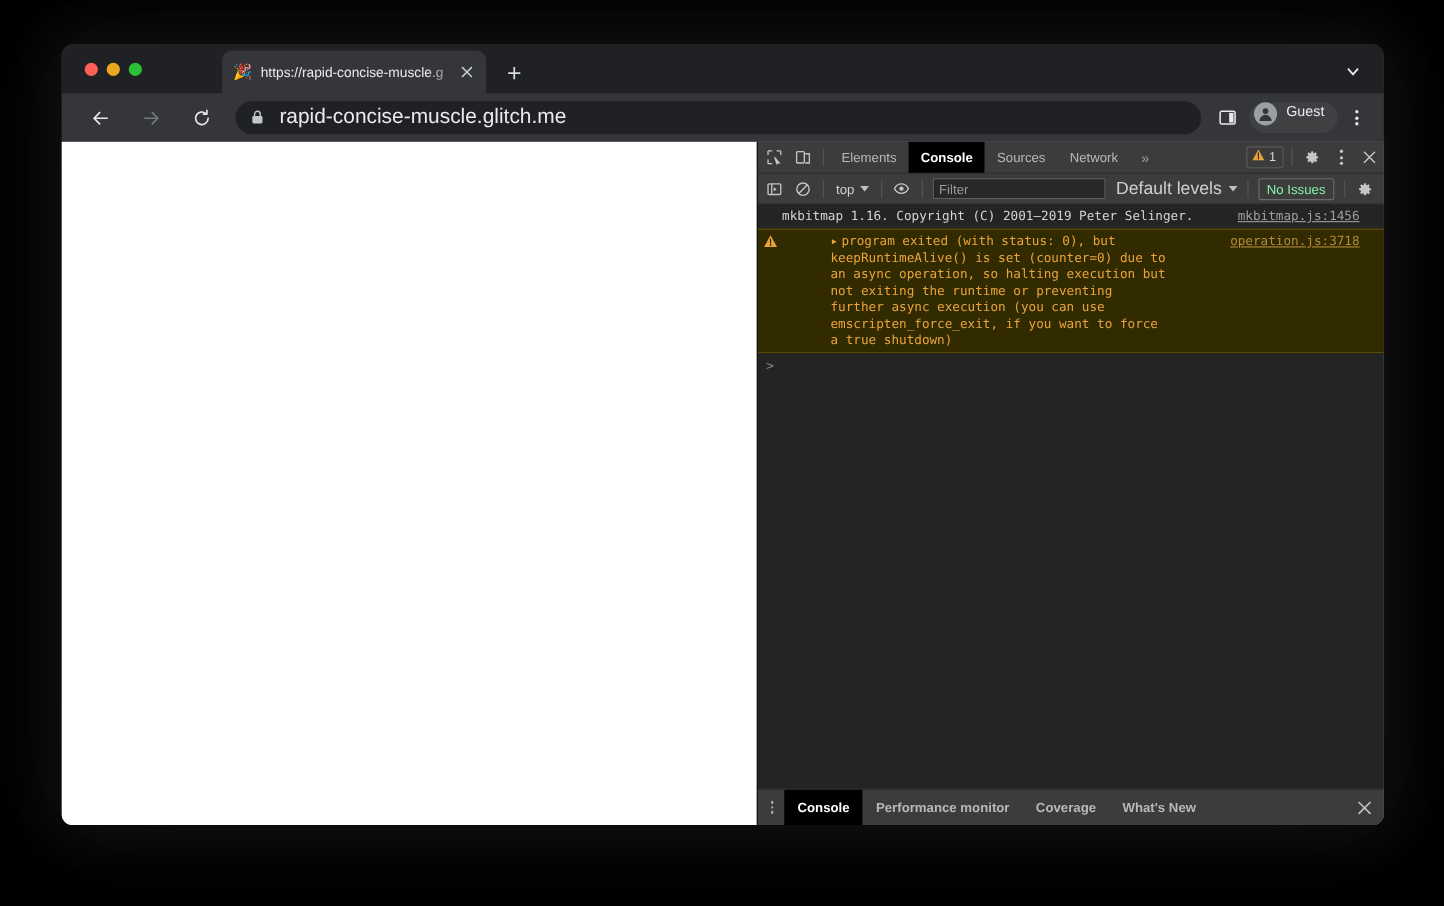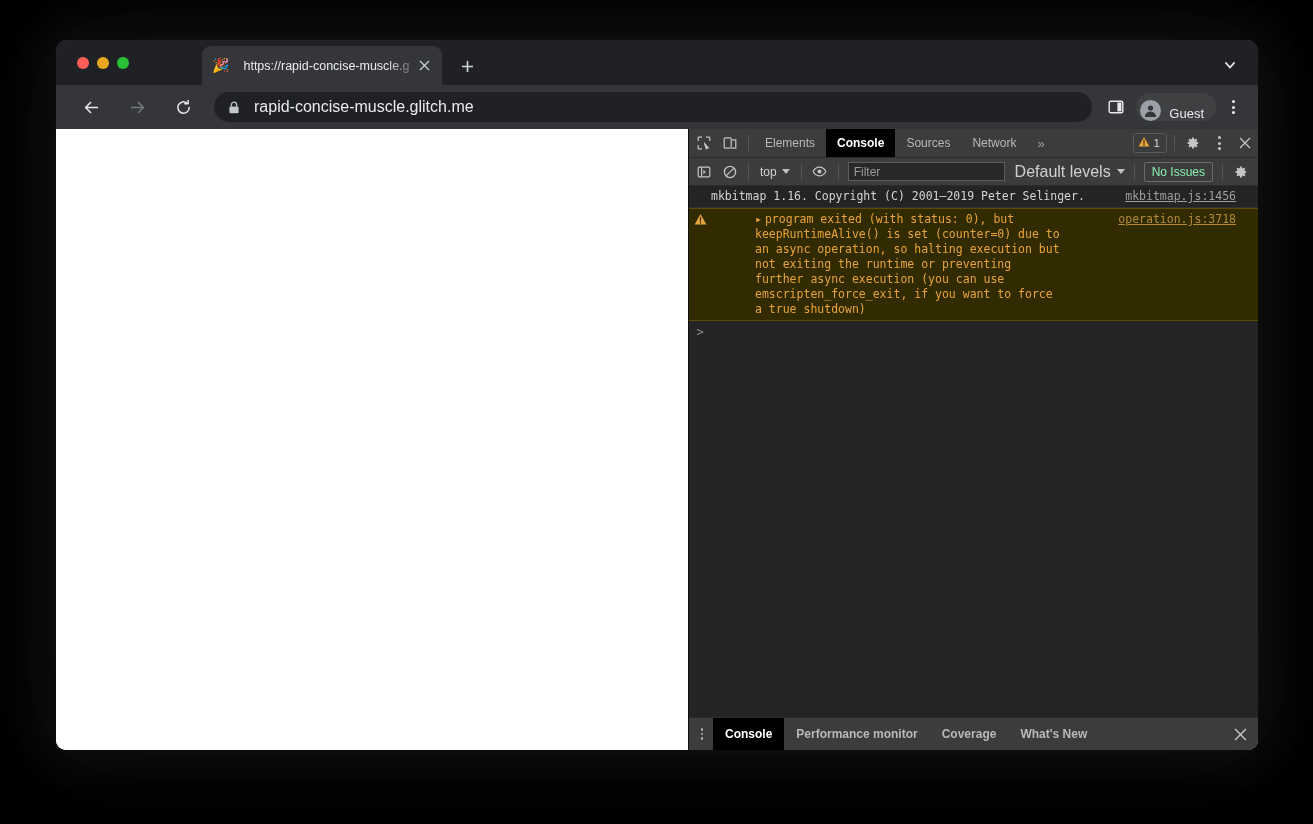--- a/index.html
+++ b/index.html
@@ -75,21 +75,20 @@
     margin-right: 8px;
   }
   .tab-title {
     flex: 1 1 auto;
     color: #e8eaed;
     font-size: 12.5px;
     white-space: nowrap;
     overflow: hidden;
     -webkit-mask-image: linear-gradient(to right, #000 84%, rgba(0,0,0,0.12) 100%);
     mask-image: linear-gradient(to right, #000 84%, rgba(0,0,0,0.12) 100%);
-    text-align: center;
   }
   .tab-close {
     flex: 0 0 auto;
     width: 16px; height: 16px;
     color: #c8ccd0;
     display: flex; align-items: center; justify-content: center;
   }
 
   .new-tab {
     position: absolute;
@@ -145,39 +144,39 @@
     box-sizing: border-box;
   }
   .lock-icon {
     width: 14px; height: 14px;
     margin-right: 12px;
     flex: 0 0 auto;
     color: #c4c7ca;
   }
   .omnibox-url {
     color: #e8eaed;
-    font-size: 16px;
+    font-size: 19px;
     white-space: nowrap;
     overflow: hidden;
   }
 
   .side-panel-btn {
     width: 28px; height: 28px;
     display: flex; align-items: center; justify-content: center;
     color: #e8eaed;
     flex: 0 0 auto;
     margin-right: 6px;
   }
 
   .profile-chip {
     height: 28px;
     background: #3f4042;
     border-radius: 14px;
     display: flex;
-    align-items: flex-end;
+    align-items: flex-start;
     padding: 0 12px 0 4px;
     flex: 0 0 auto;
     margin-right: 4px;
   }
   .profile-avatar {
     width: 21px; height: 21px;
     border-radius: 50%;
     background: #9aa0a6;
     margin-right: 8px;
     display: flex; align-items: center; justify-content: center;

